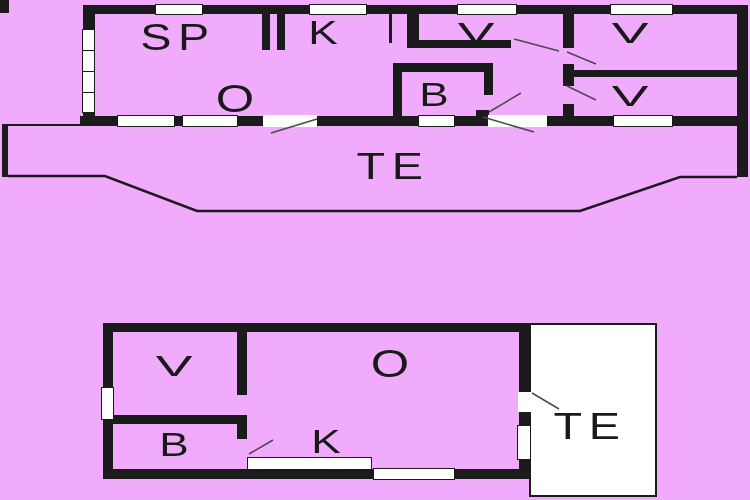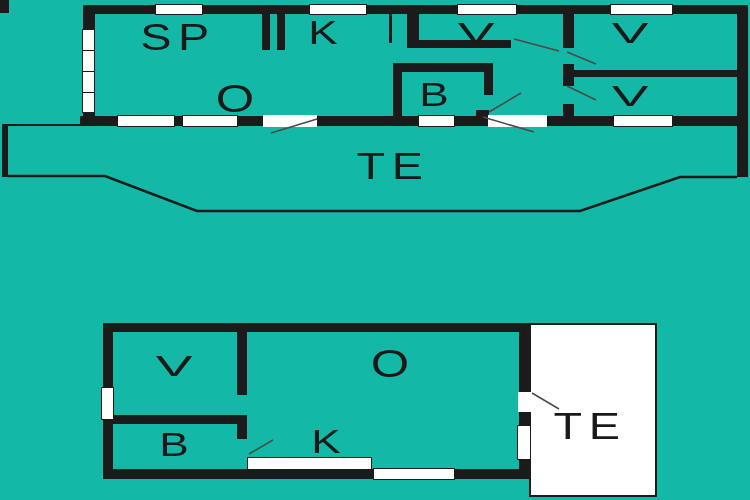--- a/index.html
+++ b/index.html
@@ -1,17 +1,17 @@
 <!DOCTYPE html>
 <html><head>
 <meta charset="utf-8">
 <style>
   html,body{margin:0;padding:0;background:#ffffff;}
   #canvas{
-    position:relative;width:750px;height:500px;background:#14b8a6;
+    position:relative;width:750px;height:500px;background:#f0abfc;
     overflow:hidden;font-family:"Liberation Sans",sans-serif;
   }
   .w{position:absolute;background:#1b1b1b;}
   .win{position:absolute;background:#ffffff;border:1px solid #1b1b1b;box-sizing:border-box;}
   .gap{position:absolute;background:#ffffff;}
   .panes{
     position:absolute;background:#ffffff;border:1px solid #1b1b1b;box-sizing:border-box;
     background-image:repeating-linear-gradient(to bottom,#ffffff 0 20px,#1b1b1b 20px 21px);
   }
   .outline{position:absolute;background:#ffffff;border:2px solid #1b1b1b;box-sizing:border-box;}

